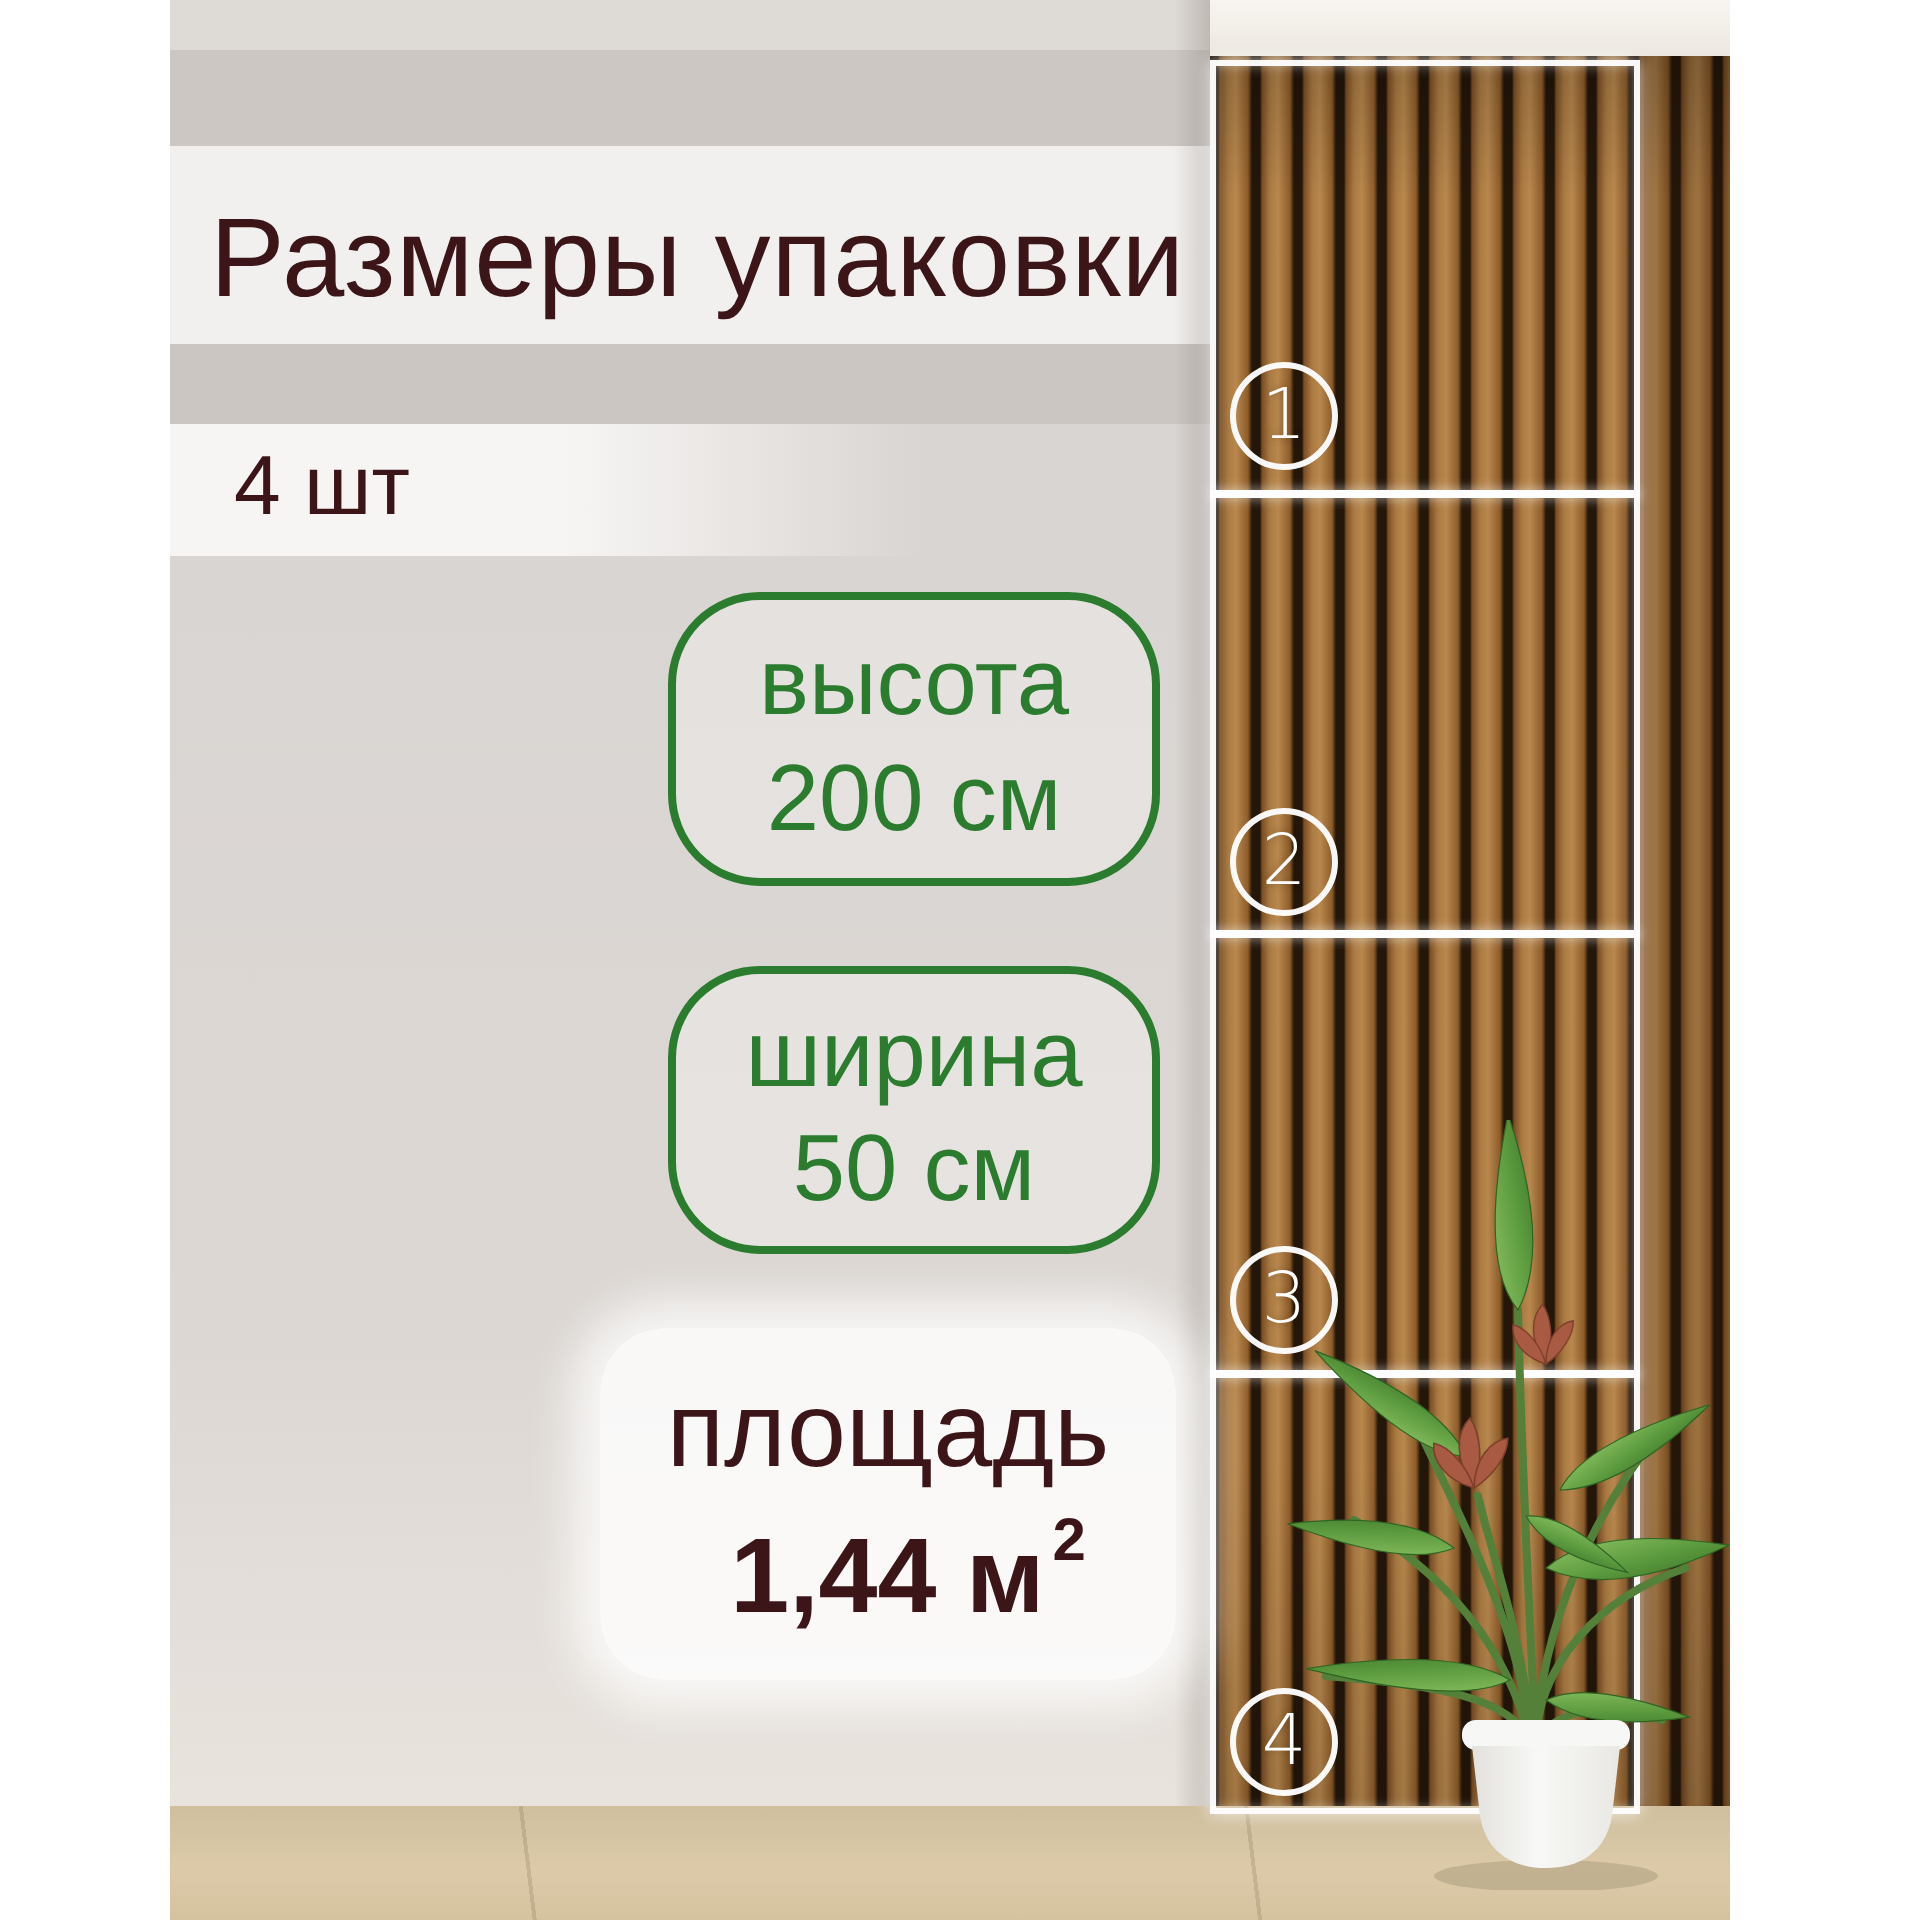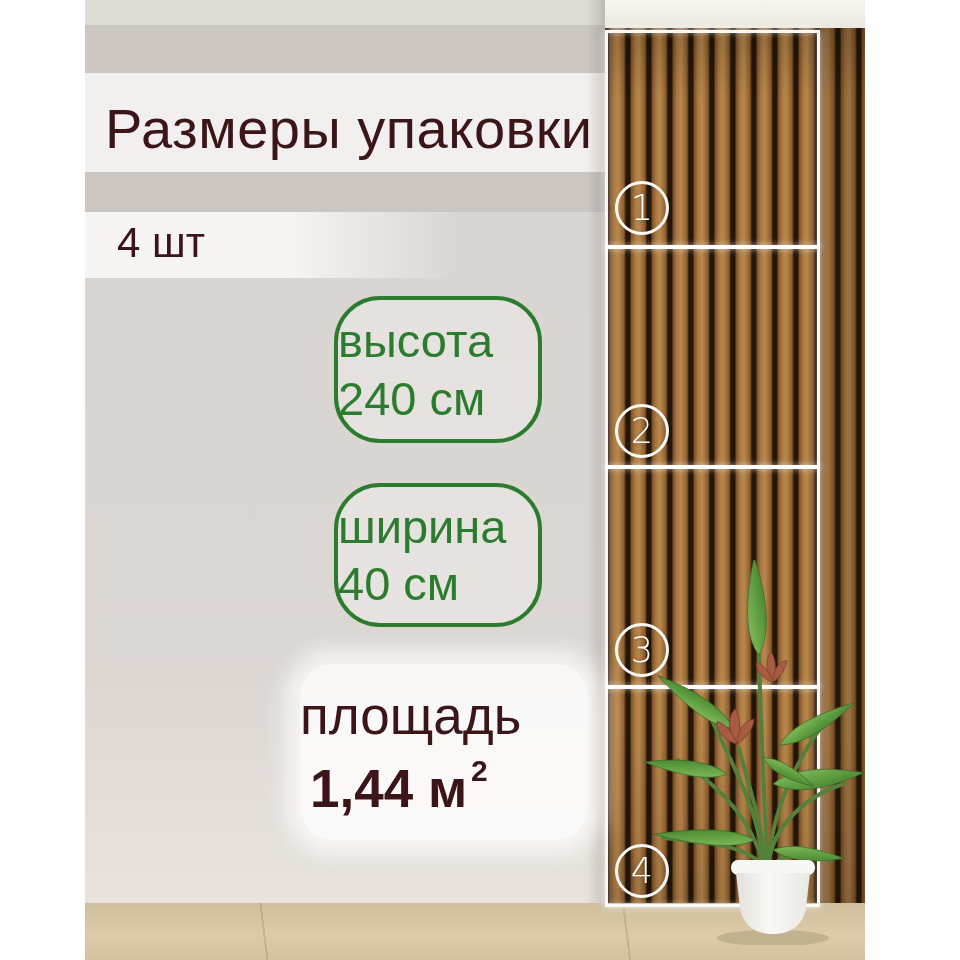--- a/index.html
+++ b/index.html
@@ -42,30 +42,30 @@
     border:3px solid rgba(255,255,255,.96);box-sizing:border-box;display:flex;align-items:center;justify-content:center;
     color:#ffffff;font-size:35px;font-weight:300;font-family:"DejaVu Sans", sans-serif;
     text-shadow:0 0 4px rgba(0,0,0,.25);}
   .marker-1{top:181px;} .marker-2{top:404px;} .marker-3{top:623px;} .marker-4{top:844px;}
   
   .plant{position:absolute;left:615px;top:560px;width:250px;height:385px;z-index:6;}
   
   .page-title{position:absolute;left:85px;top:96px;width:520px;padding-left:20px;box-sizing:border-box;z-index:3;
     font-size:56px;color:#3c1518;letter-spacing:.5px;}
   .qty-label{position:absolute;left:117px;top:219px;z-index:3;font-size:42px;color:#3c1518;}
-  .dim-box{position:absolute;left:334px;width:208px;z-index:3;box-sizing:border-box;
+  .dim-box{position:absolute;left:334px;width:246px;z-index:3;box-sizing:border-box;
     border:4px solid #2b7c2e;border-radius:46px;background:rgba(255,255,255,.30);
-    display:flex;flex-direction:column;justify-content:center;
+    display:flex;flex-direction:column;align-items:center;justify-content:center;
     color:#2b7c2e;font-size:47px;line-height:1.22;}
   .dim-box-height{top:296px;height:147px;}
   .dim-box-width{top:483px;height:144px;}
   .area-block{position:absolute;left:300px;top:664px;width:288px;height:176px;z-index:3;
     background:rgba(255,255,255,.82);border-radius:32px;
     box-shadow:0 0 22px 14px rgba(255,255,255,.75);
-    display:flex;flex-direction:column;justify-content:center;
+    display:flex;flex-direction:column;align-items:center;justify-content:center;
     color:#3c1518;font-size:53px;line-height:1.0;}
   .area-value{margin-top:14px;transform:translateX(10px);font-weight:bold;}
   .area-sup{font-size:30px;vertical-align:26px;margin-left:4px;}
 </style>
 </head>
 <body>
 
 <div class="canvas">
 
   <div class="wall-left">
@@ -158,25 +158,25 @@
       <rect x="116" y="300" width="84" height="15" rx="7" fill="#f7f7f5"></rect>
       <path d="M121 313 L195 313 L191 348 C188 366 175 374 158 374 C141 374 128 366 125 348 Z" fill="url(#potg)"></path>
     </svg>
   </div>
 
   <div class="page-title">Размеры упаковки</div>
   <div class="qty-label">4 шт</div>
 
   <div class="dim-box dim-box-height">
     <div>высота</div>
-    <div>240 см</div>
+    <div>200 см</div>
   </div>
   <div class="dim-box dim-box-width">
     <div>ширина</div>
-    <div>40 см</div>
+    <div>50 см</div>
   </div>
 
   <div class="area-block">
     <div>площадь</div>
     <div class="area-value">
       <span>1,44 м</span><span class="area-sup">2</span>
     </div>
   </div>
 
 </div>

